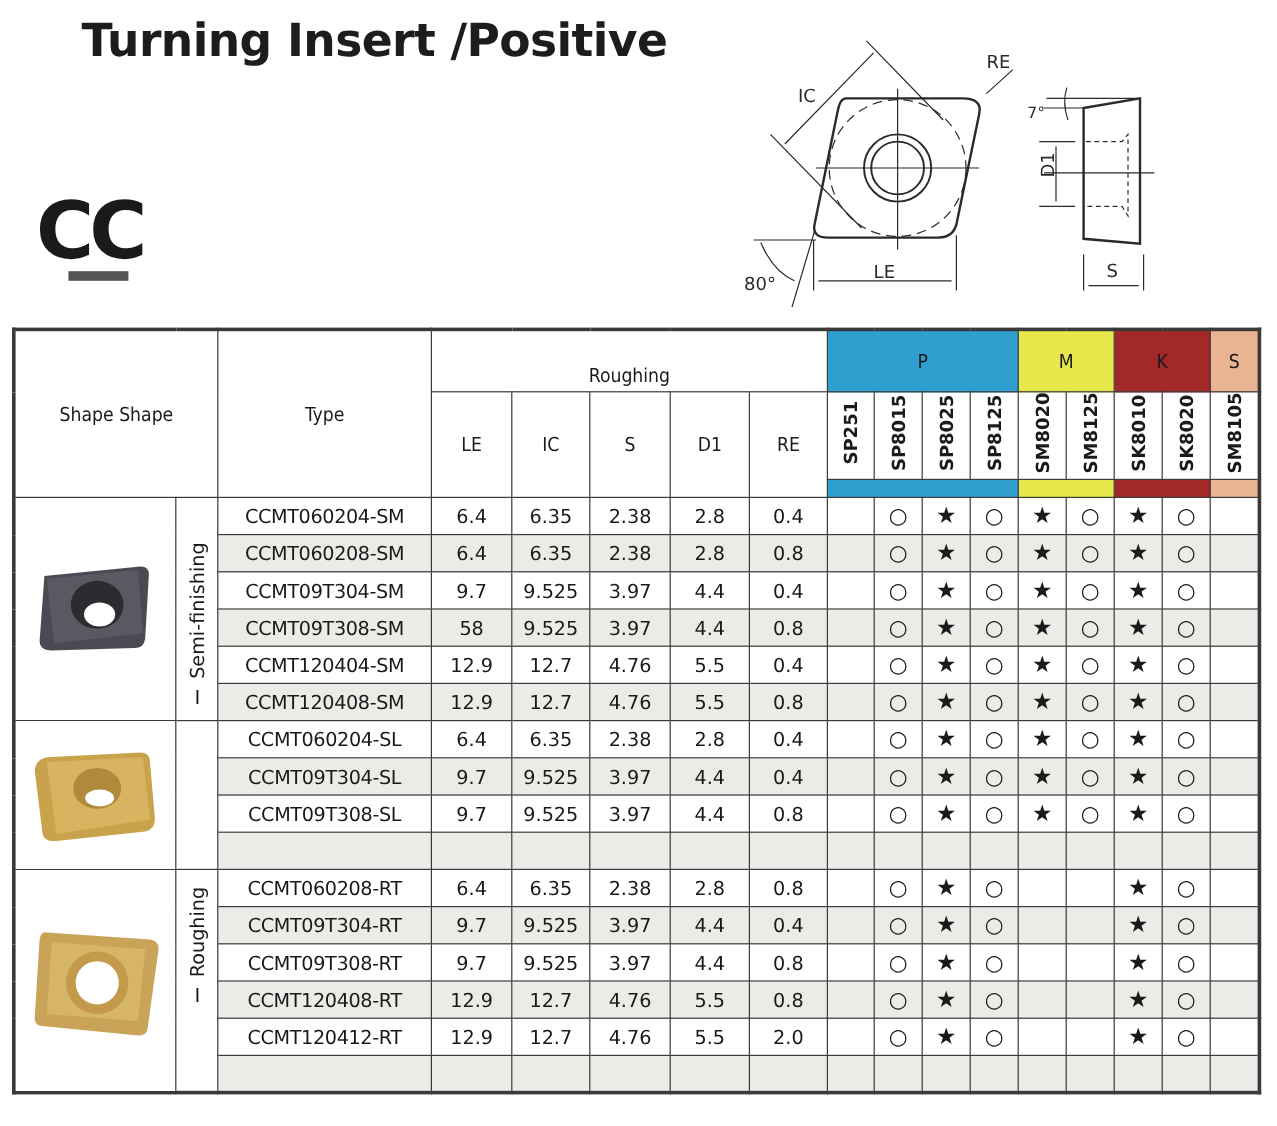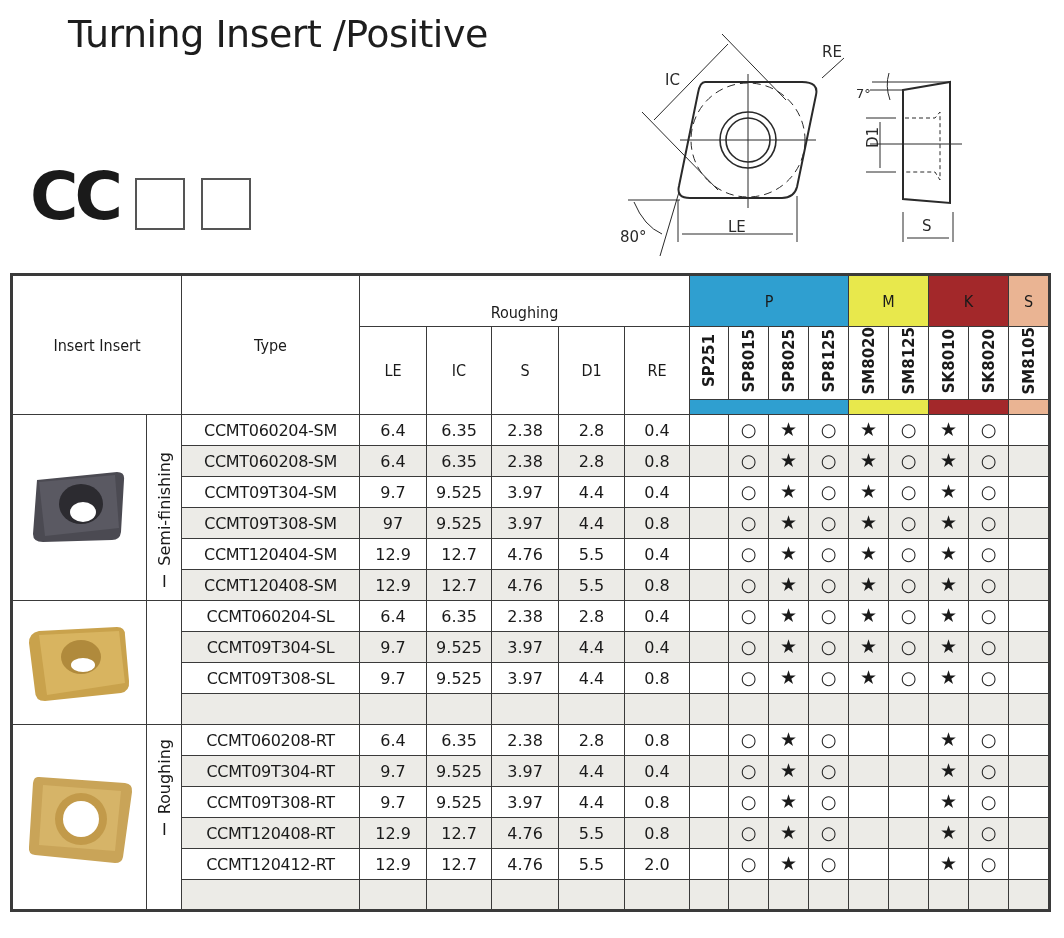--- a/index.html
+++ b/index.html
@@ -1,18 +1,18 @@
 <!DOCTYPE html>
 <html><head>
 <meta charset="utf-8">
 <style>
   html,body{margin:0;padding:0;background:#fff;}
   body{width:1064px;height:938px;position:relative;overflow:hidden;font-family:"DejaVu Sans","Liberation Sans",sans-serif;color:#1a1a1a;}
-  .title{position:absolute;left:68px;top:12px;font-size:38px;font-weight:400;letter-spacing:-0.5px;font-family:"DejaVu Sans",sans-serif;color:#1d1d1d;}
-  .code{position:absolute;left:30px;top:160px;height:70px;display:flex;align-items:flex-end;}
+  .title{position:absolute;left:68px;top:12px;font-size:38px;font-weight:700;letter-spacing:-0.5px;font-family:"DejaVu Sans",sans-serif;color:#1d1d1d;}
+  .code{position:absolute;left:30px;top:160px;height:70px;display:flex;align-items:center;flex-direction:column;}
   .code .cc{font-size:66px;font-weight:700;letter-spacing:-4px;font-family:"DejaVu Sans",sans-serif;line-height:1;color:#1a1a1a;}
   .code .box{width:50px;height:52px;border:2px solid #555;margin-left:16px;box-sizing:border-box;}
   .code .box:first-of-type{margin-left:8px;}
   .diagram{position:absolute;left:600px;top:30px;width:400px;height:230px;}
   table.grid{position:absolute;left:10px;top:273px;border-collapse:collapse;table-layout:fixed;width:1038px;}
   table.grid td, table.grid th{border:1.5px solid #3a3a3a;padding:0;text-align:center;font-size:16px;font-weight:400;box-sizing:border-box;}
   table.grid{border:3px solid #3a3a3a;}
   th.hdr{font-weight:600;font-size:16px;font-family:"DejaVu Sans Condensed","DejaVu Sans",sans-serif;}
   .vtxt{writing-mode:vertical-rl;transform:rotate(180deg);font-size:15px;font-weight:600;white-space:nowrap;display:inline-block;}
   .grp-P{background:#2f9fd0;}
@@ -105,21 +105,21 @@
       <col style="width:40px">
       <col style="width:40px">
     <col style="width:40px">
       <col style="width:40px">
       <col style="width:40px">
       <col style="width:40px">
       <col style="width:41px">
   </colgroup>
   <thead>
     <tr style="height:52px">
-      <th class="hdr" colspan="2" rowspan="3">Insert Insert</th>
+      <th class="hdr" colspan="2" rowspan="3">Shape Shape</th>
       <th class="hdr" rowspan="3">Type</th>
       <th class="hdr" colspan="5" style="vertical-align:bottom;padding-bottom:4px;border-bottom:1.5px solid #3a3a3a">Roughing</th>
       <th class="hdr grp-P" colspan="4">P</th>
       <th class="hdr grp-M" colspan="2">M</th>
       <th class="hdr grp-K" colspan="2">K</th>
       <th class="hdr grp-S" colspan="1">S</th>
     </tr>
     <tr style="height:73px">
       <th class="hdr" rowspan="2">LE</th>
       <th class="hdr" rowspan="2">IC</th>
@@ -197,21 +197,21 @@
         <td class="cell"><span class="sym star">★</span></td>
         <td class="cell"><span class="sym">○</span></td>
         <td class="cell"><span class="sym star">★</span></td>
         <td class="cell"><span class="sym">○</span></td>
         <td class="cell"><span class="sym star">★</span></td>
         <td class="cell"><span class="sym">○</span></td>
         <td class="cell"><span class="sym"></span></td>
       </tr>
       <tr class="row alt">
         <td class="cell type">CCMT09T308-SM</td>
-        <td class="cell">97</td>
+        <td class="cell">58</td>
         <td class="cell">9.525</td>
         <td class="cell">3.97</td>
         <td class="cell">4.4</td>
         <td class="cell">0.8</td>
         <td class="cell"><span class="sym"></span></td>
         <td class="cell"><span class="sym">○</span></td>
         <td class="cell"><span class="sym star">★</span></td>
         <td class="cell"><span class="sym">○</span></td>
         <td class="cell"><span class="sym star">★</span></td>
         <td class="cell"><span class="sym">○</span></td>

